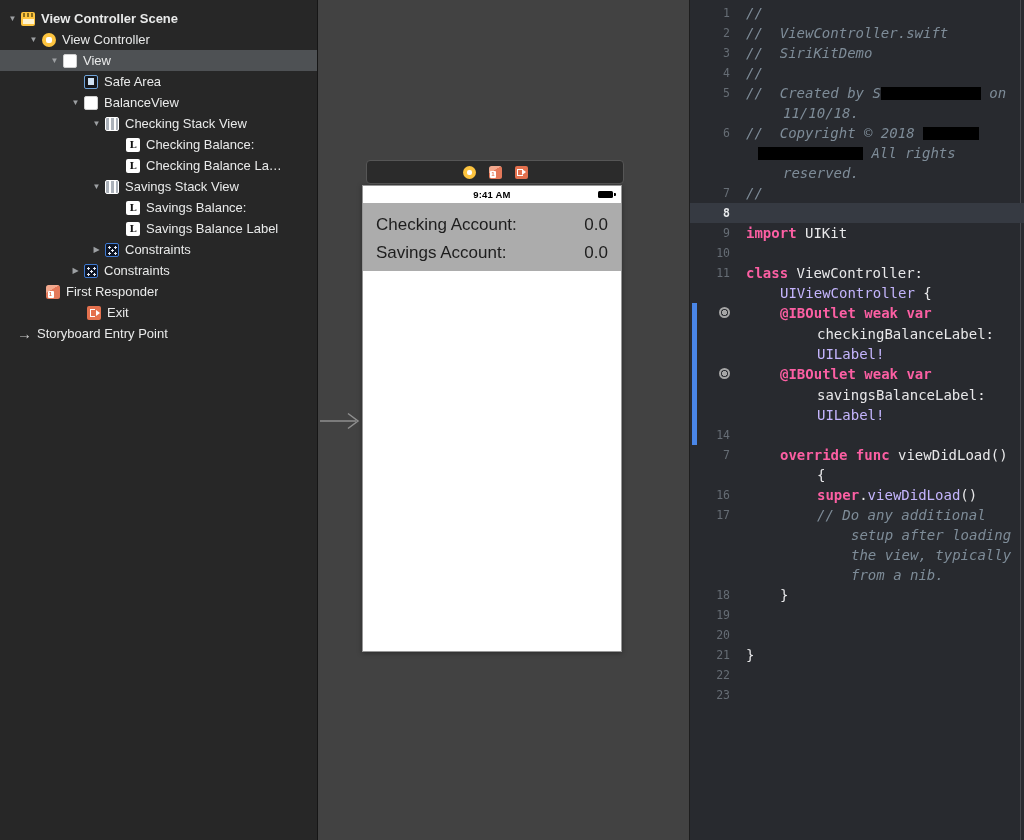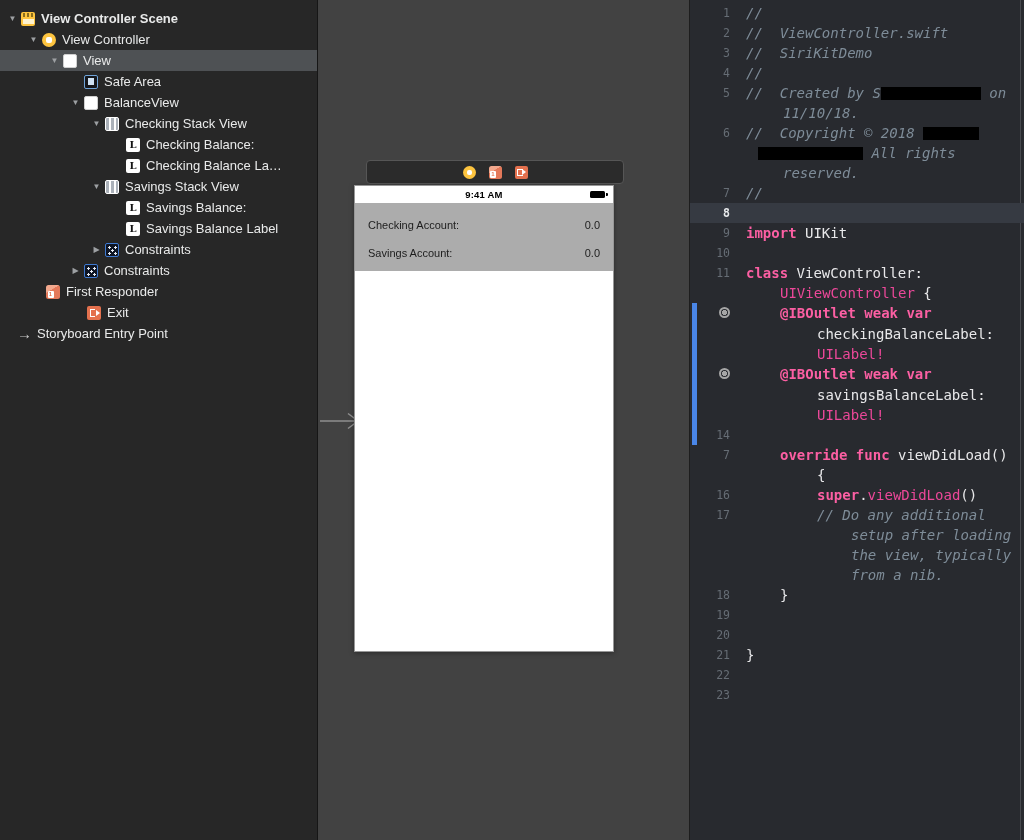--- a/index.html
+++ b/index.html
@@ -42,43 +42,43 @@
       border-left:4.5px solid #fff; border-top:3px solid transparent; border-bottom:3px solid transparent; }
   .ti-entry-arrow { background:none; }
   .ti-entry-arrow::after { content:"→"; position:absolute; left:0; top:-3px; color:#cacaca; font:15px/20px "Liberation Sans",sans-serif; }
 
   
   .canvas { width:372px; flex:none; background:#424242; position:relative; border-right:1px solid #1d1d1d; }
   .entry-arrow-svg { position:absolute; left:2px; top:411px; }
   .dock { position:absolute; left:48px; top:160px; width:258px; height:24px; background:#2b2b2b;
       border:1px solid #565656; border-radius:4px; display:flex; align-items:center; justify-content:center; gap:13px; }
   .dock .ti { margin:0; width:13px; height:13px; }
-  .phone { position:absolute; left:36px; top:185px; width:260px; height:467px; background:#fff;
+  .phone { position:absolute; left:44px; top:185px; width:260px; height:467px; background:#fff;
       border:1px solid #979797; box-shadow:0 1px 5px rgba(0,0,0,.35); }
   .statusbar { height:17px; background:#fff; position:relative; display:flex; align-items:center; justify-content:center; }
   .time { font-size:9.5px; font-weight:700; color:#000; letter-spacing:.2px; }
   .battery { position:absolute; right:8px; top:5px; width:15px; height:7px; background:#000; border-radius:1.5px; }
   .battery::after { content:""; position:absolute; right:-2.5px; top:1.8px; width:1.8px; height:3.4px; background:#000; border-radius:0 1px 1px 0; }
   .balance-view { height:68px; background:#acacac; padding:8px 13px 0 13px; }
   .balance-row { height:28px; display:flex; align-items:center; justify-content:space-between;
-      color:#1d1d1d; font-size:11px; }
+      color:#1d1d1d; font-size:17px; }
 
   
   .editor { flex:1; background:#282a2f; padding-top:3px; position:relative;
       font-family:"DejaVu Sans Mono",monospace; font-size:14px; line-height:20px; }
   .editor-edge { position:absolute; right:3px; top:0; bottom:0; width:1px; background:#47494e; }
   .erow { display:flex; min-height:20px; position:relative; }
   .erow.cur { background:#363a42; }
   .gut { width:40px; flex:none; text-align:right; color:#666d75; font-size:11.5px; line-height:20px; }
   .erow.cur .gut { color:#e6e8ea; font-weight:700; }
   .erow.chg::before { content:""; position:absolute; left:2px; top:0; bottom:0; width:5px; background:#4a86e8; }
   .codecell { white-space:pre; padding-left:16px; }
   .tok-p { color:#e8e8ea; }
   .tok-k { color:#fc5fa3; font-weight:700; }
-  .tok-t { color:#ec4899;margin-top:20px; }
+  .tok-t { color:#c4b5fd;margin-top:20px; }
   .tok-c { color:#7e8c98; font-style:italic; }
   .outlet { display:inline-block; width:11px; height:11px; border:2px solid #a6a6a6; border-radius:50%; margin-top:4px;
       background:radial-gradient(circle,#a6a6a6 0 2.4px,transparent 2.6px); }
   .redact { display:inline-block; height:13px; background:#000; vertical-align:middle; margin-top:-2px; }
 </style>
 </head>
 <body>
 
 <div class="app">
 

